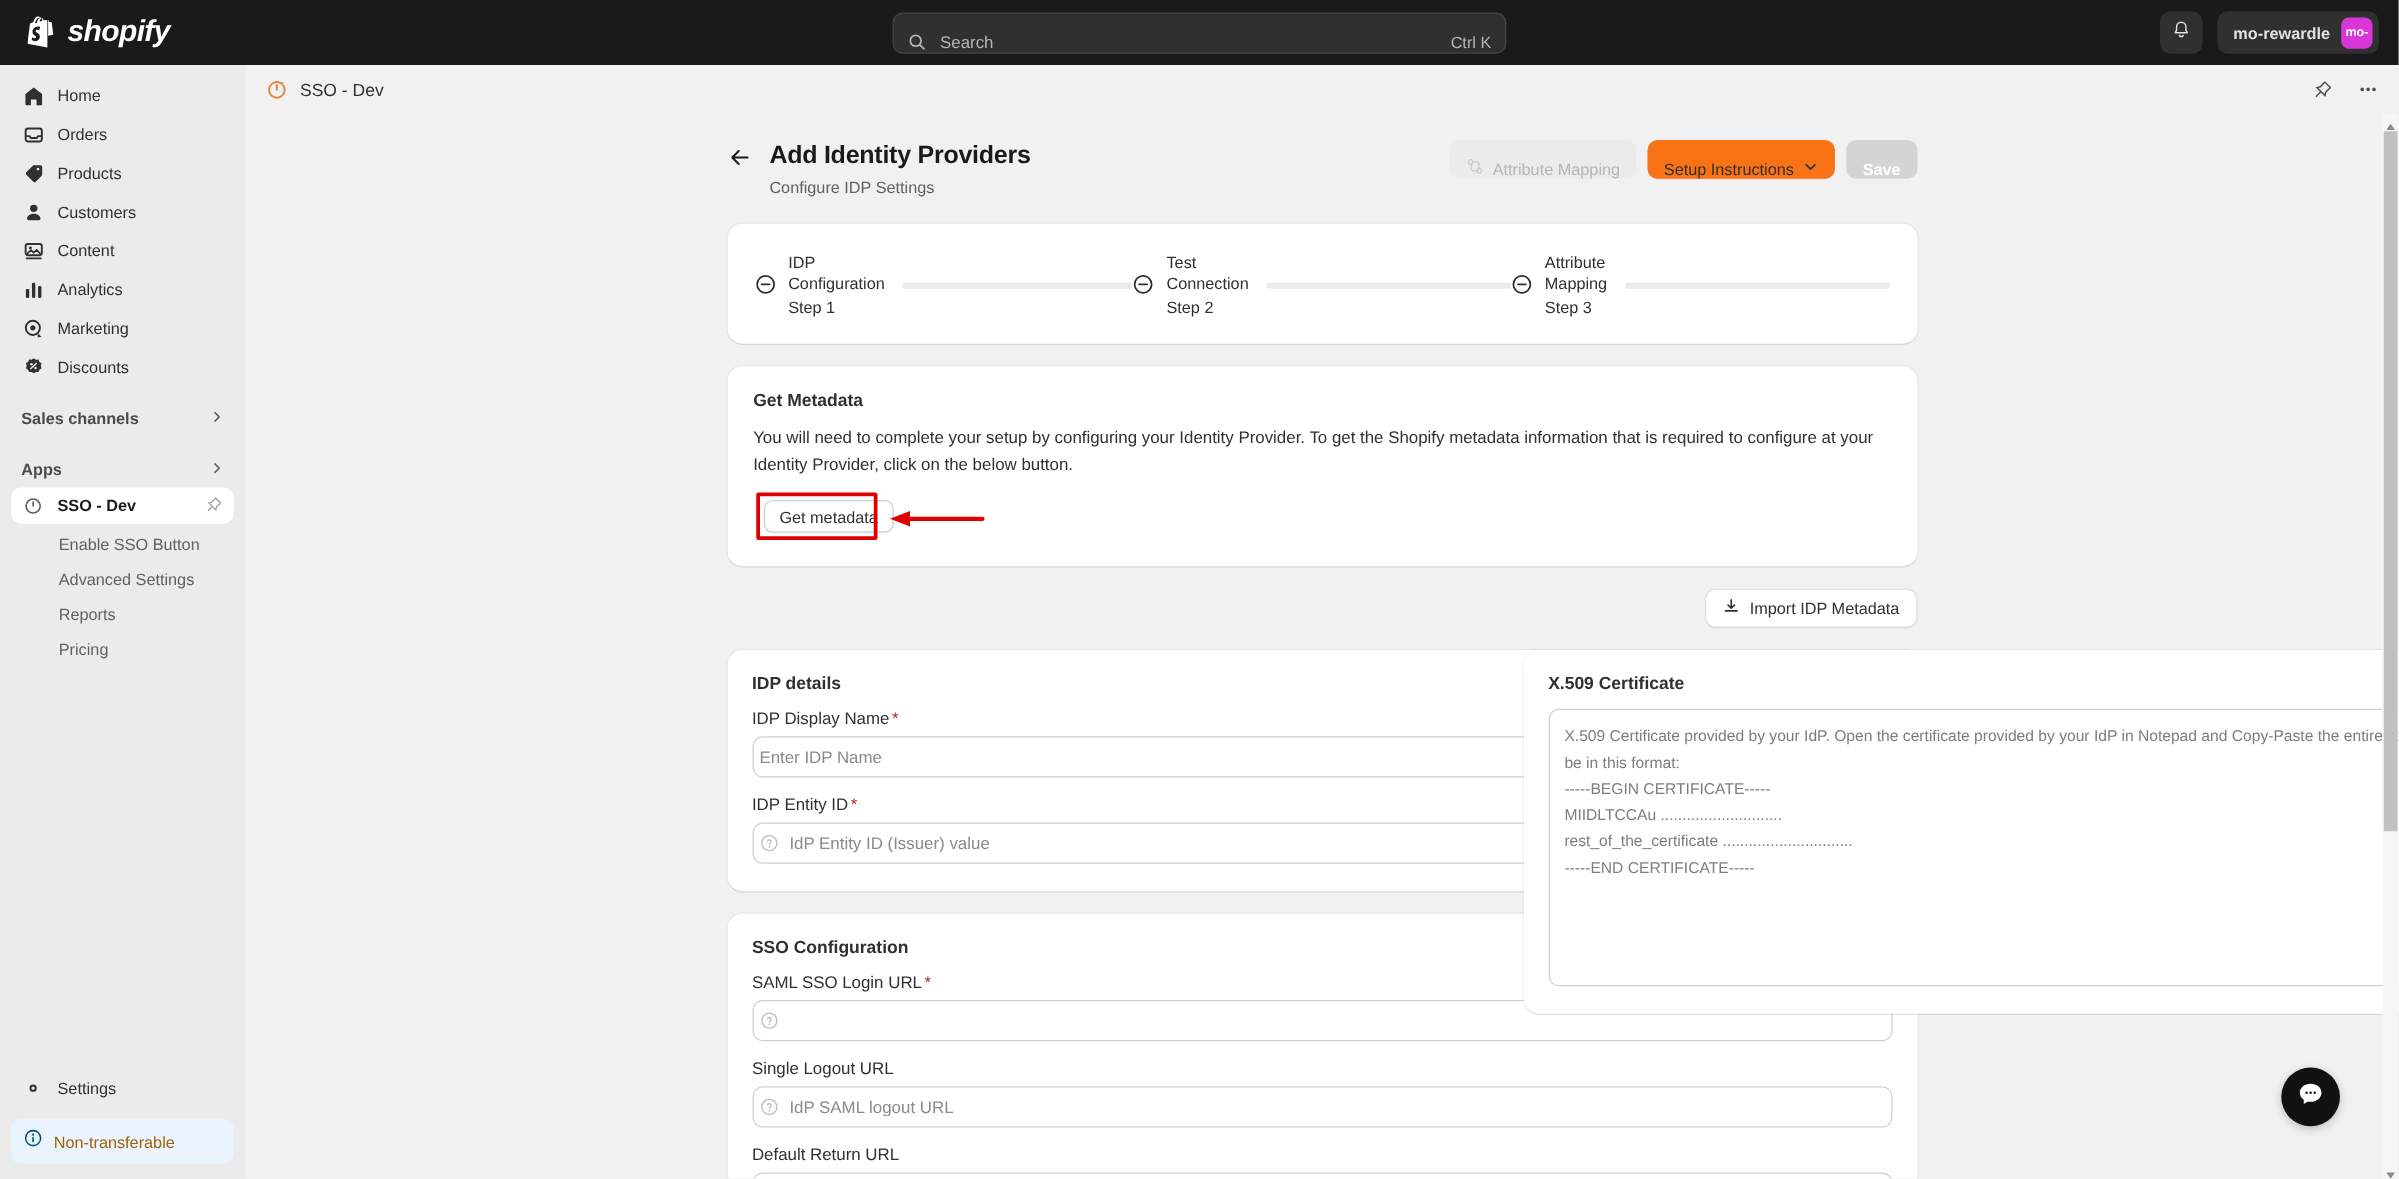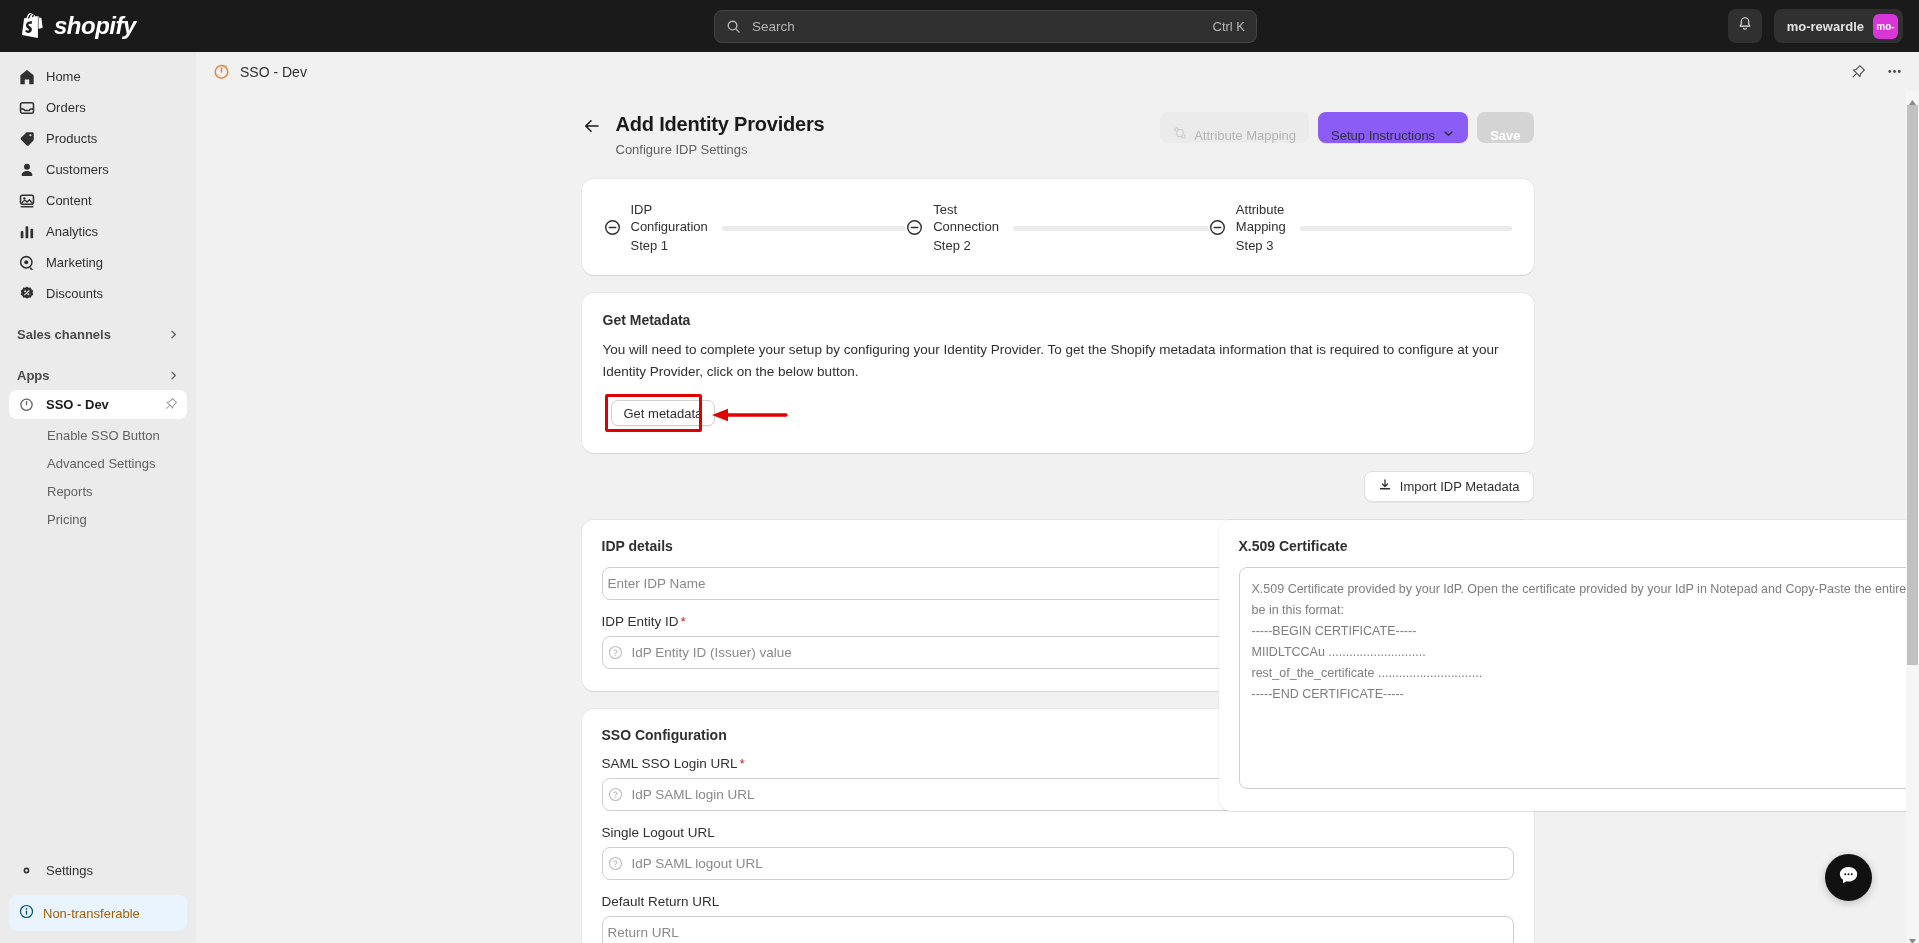--- a/index.html
+++ b/index.html
@@ -21,24 +21,24 @@
     display: flex; align-items: center; gap: 9px;
     margin-left: 22px;
   }
   .logo-mark { width: 23px; height: 26px; }
   .logo-text {
     color: #ffffff; font-size: 24px; font-weight: 700;
     font-style: italic; letter-spacing: -0.5px;
   }
   .search-wrap {
     position: absolute; left: 714px; top: 10px;
-    width: 543px; height: 33px;
+    width: 491px; height: 33px;
     background: #303030; border: 1px solid #444;
     border-radius: 8px;
-    display: flex; align-items: center; padding: 12px 11px;
+    display: flex; align-items: flex-end; padding: 1px 11px;
   }
   .search-icon { width: 15px; height: 15px; flex: 0 0 15px; }
   .search-placeholder {
     color: #b5b5b5; font-size: 13.5px; margin-left: 11px; flex: 1;
   }
   .search-kbd { color: #b5b5b5; font-size: 13px; }
   .topbar-right {
     position: absolute; right: 16px; top: 0; height: 52px;
     display: flex; align-items: center; gap: 12px;
   }
@@ -147,21 +147,21 @@
   .btn {
     height: 31px; border-radius: 8px; font-size: 13px;
     display: flex; align-items: flex-end; gap: 7px;
     padding: 0 13px; cursor: pointer; border: none;
     font-family: "Liberation Sans", sans-serif;
   }
   .btn-disabled {
     background: #ebebeb; color: #b5b5b5; cursor: default;
   }
   .btn-plain {
-    background: #8b5cf6; color: #303030; font-weight: 500;
+    background: #f97316; color: #303030; font-weight: 500;
     box-shadow: 0 1px 0 rgba(0,0,0,.06);
   }
   .btn-save {
     background: #d4d4d4; color: #ffffff; font-weight: 600; cursor: default;
   }
 
   
   .card {
     background: #ffffff; border-radius: 12px;
     box-shadow: 0 1px 0 rgba(0,0,0,.07), 0 0 0 1px rgba(0,0,0,.04);
@@ -598,20 +598,23 @@
         </button>
       </div>
 
       <div class="cols">
         <div class="col-left">
 
           <div class="card sect-card">
             <div class="sect-title">IDP details</div>
 
             <div class="field">
+              <label class="field-label">
+                <span>IDP Display Name</span><span class="req">*</span>
+              </label>
               <div class="input-shell">
                 <input type="text" placeholder="Enter IDP Name" style="">
                 <span class="counter">0/20</span>
               </div>
             </div>
 
             <div class="field">
               <label class="field-label">
                 <span>IDP Entity ID</span><span class="req">*</span>
               </label>
@@ -636,21 +639,20 @@
                 <span>SAML SSO Login URL</span><span class="req">*</span>
               </label>
               <div class="input-shell">
                 <span class="help-ico">
                   <svg viewBox="0 0 16 16" width="15" height="15">
                       <circle cx="8" cy="8" r="6.4" fill="none" stroke="#8a8a8a" stroke-width="1.2"></circle>
                       <path d="M6.4 6.2a1.7 1.7 0 0 1 3.2.7c0 1.1-1.6 1.3-1.6 2.3" fill="none" stroke="#8a8a8a" stroke-width="1.2" stroke-linecap="round"></path>
                       <circle cx="8" cy="11.3" r=".75" fill="#8a8a8a"></circle>
                     </svg>
                 </span>
-                <input type="text" placeholder="IdP SAML login URL" style="">
               </div>
             </div>
 
             <div class="field">
               <label class="field-label">
                 <span>Single Logout URL</span>
               </label>
               <div class="input-shell">
                 <span class="help-ico">
                   <svg viewBox="0 0 16 16" width="15" height="15">

